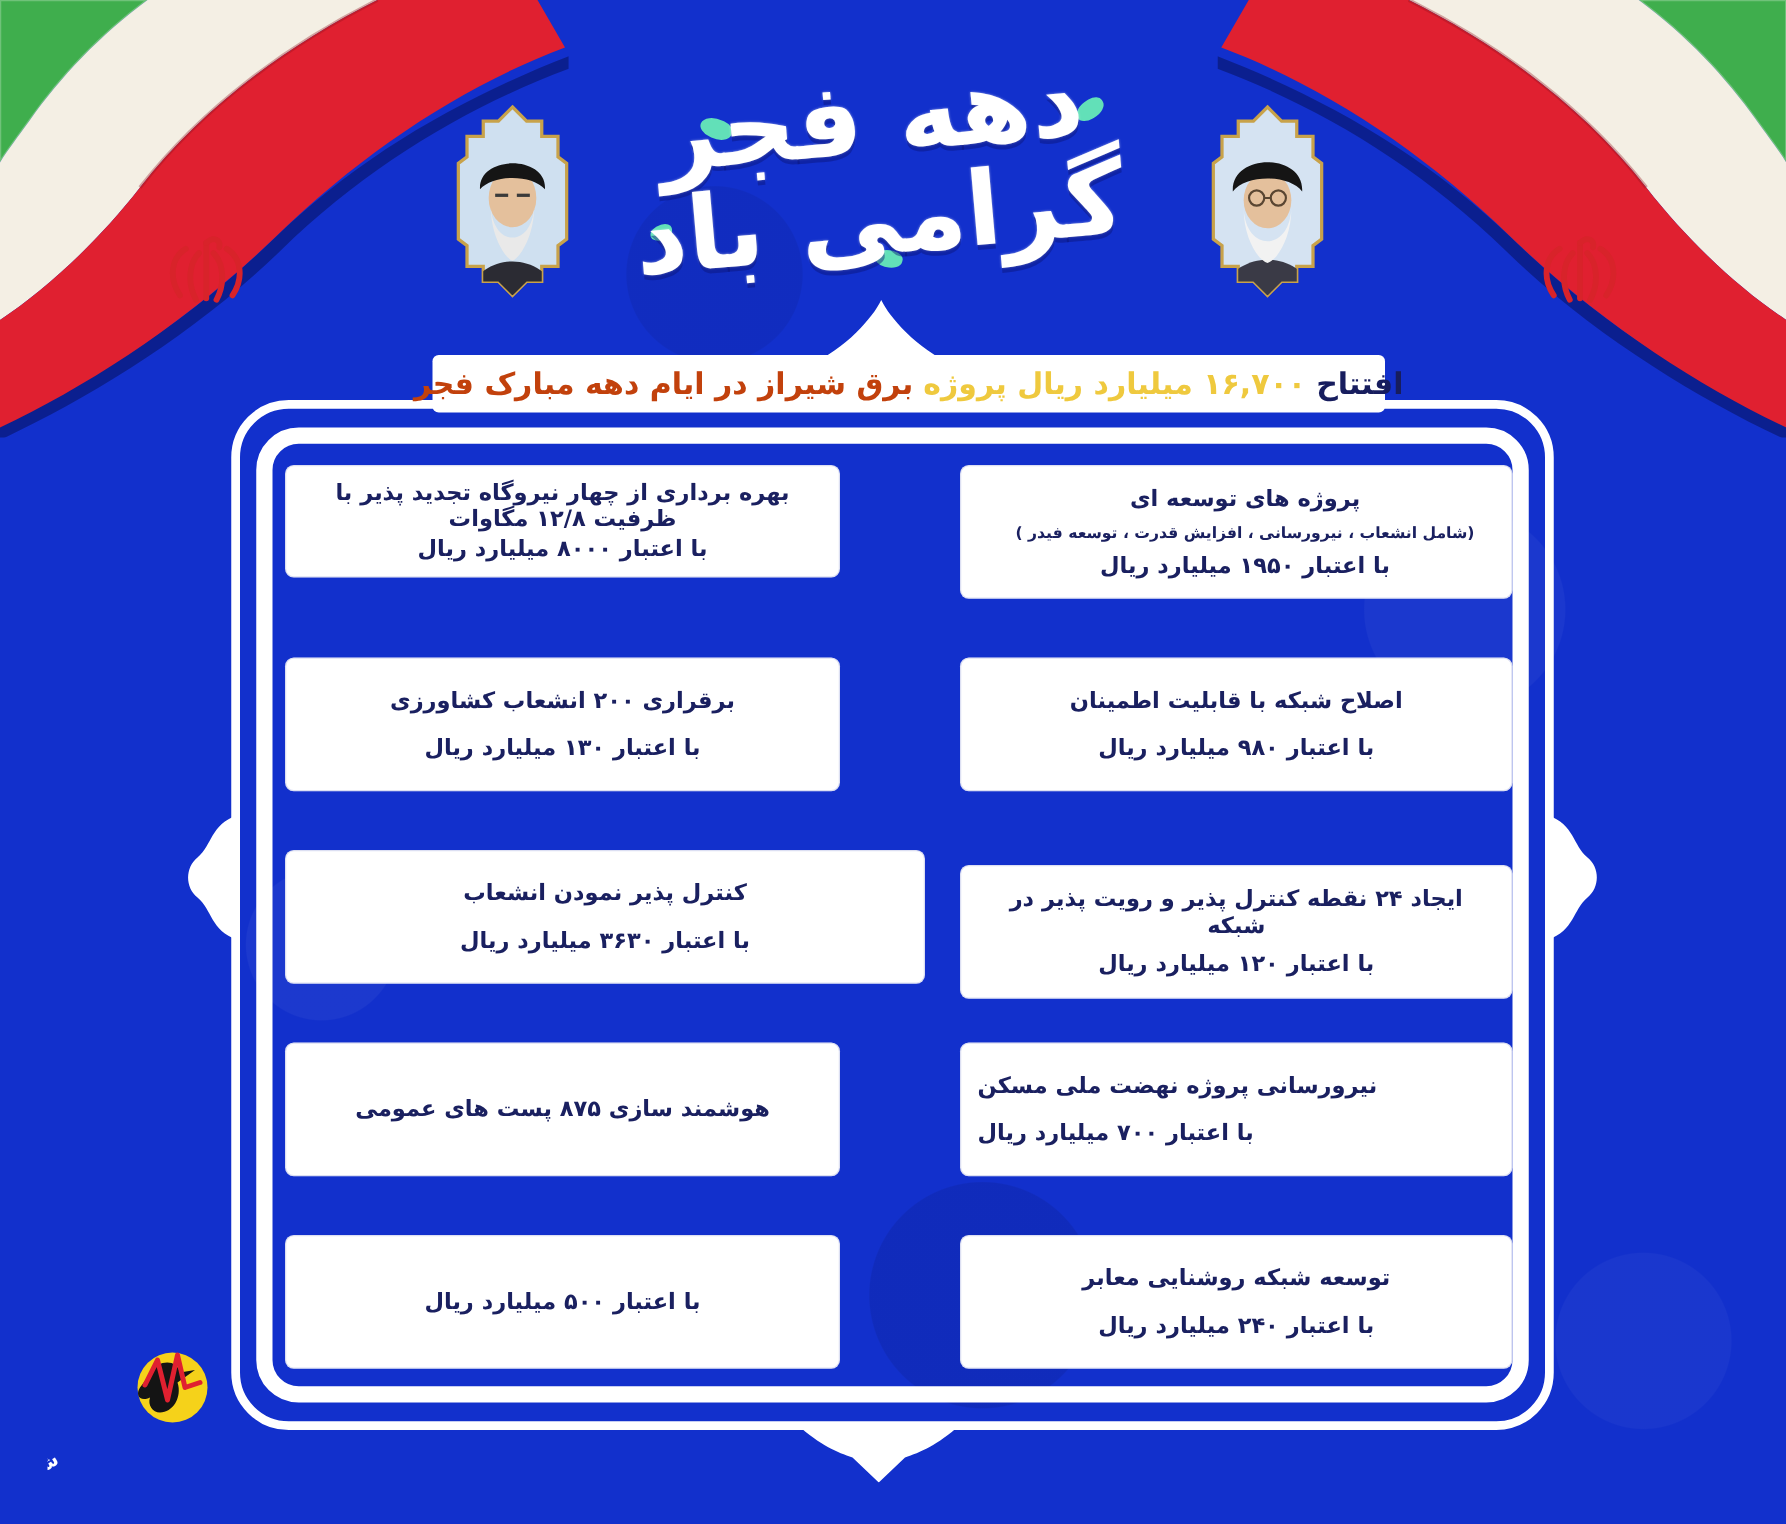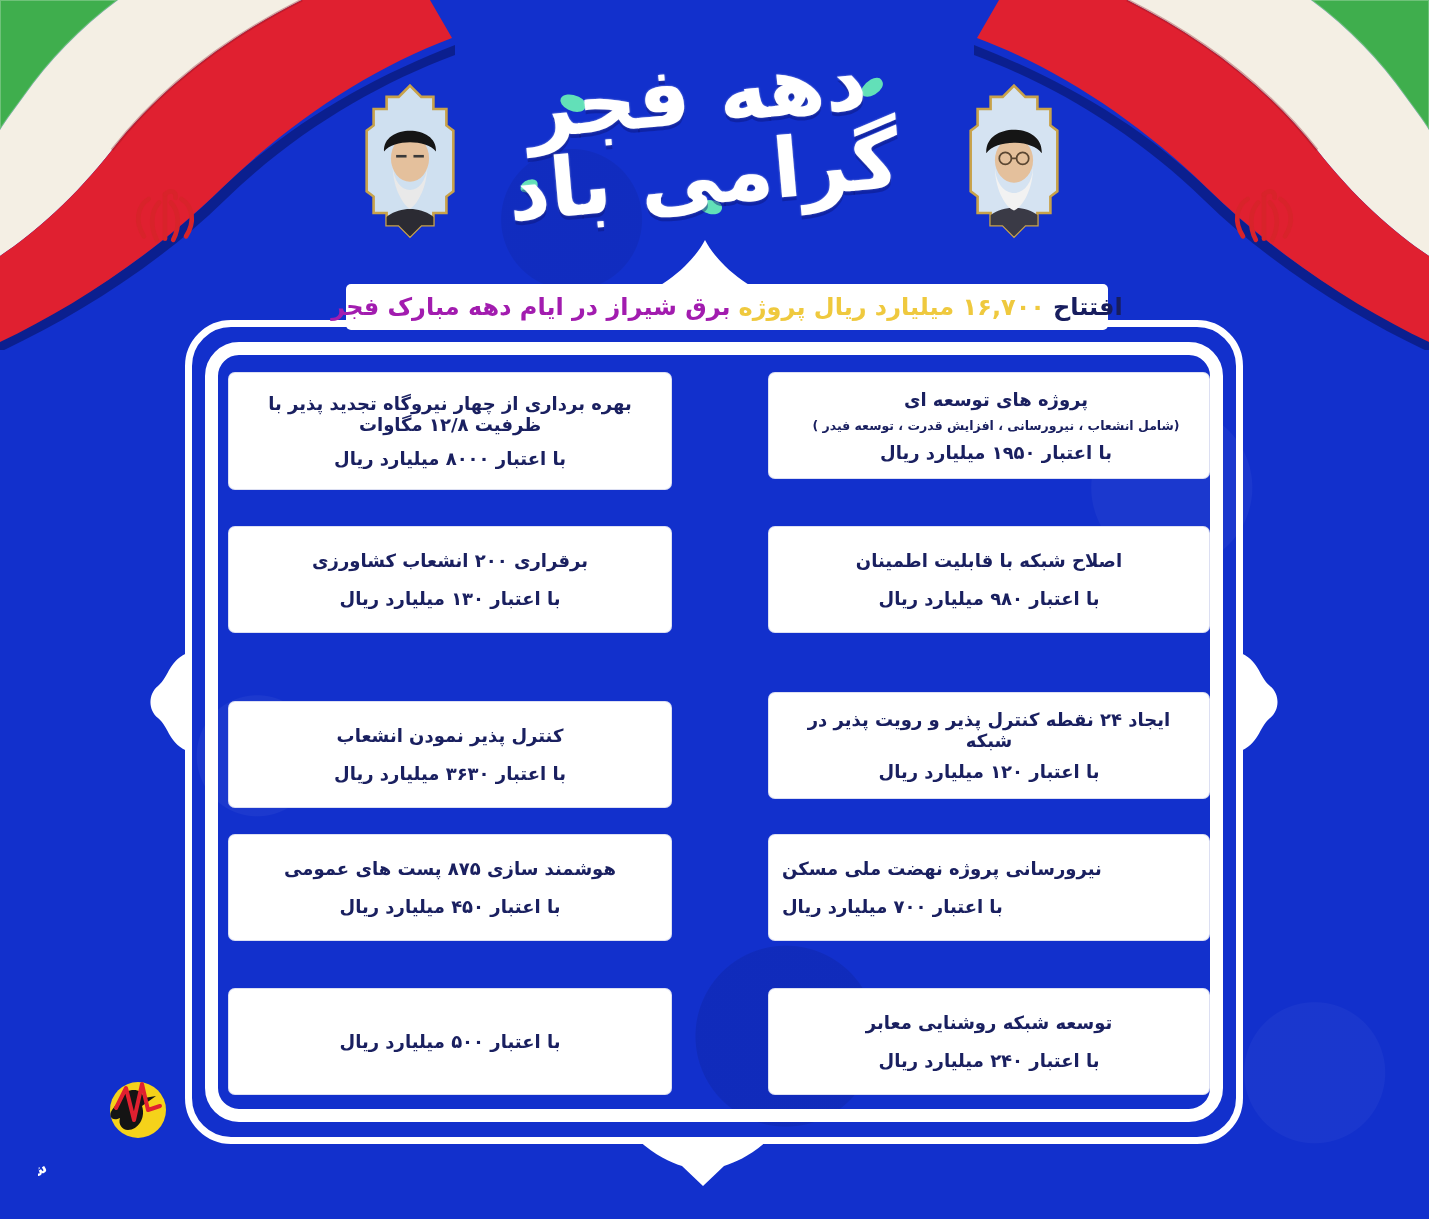--- a/index.html
+++ b/index.html
@@ -157,65 +157,64 @@
 <div class="abs teal-dot" style="left:700px;top:200px;width:22px;height:14px;background:#62e0b8;transform:rotate(15deg);"></div>
 <div class="abs teal-dot" style="left:520px;top:180px;width:18px;height:12px;background:#62e0b8;transform:rotate(-15deg);"></div>
 
 <svg class="abs" style="left:650px;top:240px;z-index:9;" width="110" height="52" viewBox="0 0 110 52">
   <path d="M0,52 C12,44 24,37 35,26 C45,16 51,8 55,0 C59,8 65,16 75,26 C86,37 98,44 110,52 Z" fill="#ffffff"></path>
 </svg>
 
 <div class="abs banner">
   <span class="seg" style="color:#171d5e;">افتتاح</span>
   <span class="seg" style="color:#efc93e;">۱۶,۷۰۰ میلیارد ریال پروژه</span>
-  <span class="seg" style="color:#a21caf;">برق شیراز در ایام دهه مبارک فجر</span>
+  <span class="seg" style="color:#c2410c;">برق شیراز در ایام دهه مبارک فجر</span>
 </div>
 
 <div class="abs frame-outer"></div>
 <div class="abs frame-inner"></div>
 
 <svg class="abs ornament" style="left:148px;top:652px;" width="42" height="100" viewBox="0 0 42 100">
   <path d="M42,0 C20,8 22,24 10,34 C0,42 0,58 10,66 C22,76 20,92 42,100 Z" fill="#ffffff"></path>
 </svg>
 <svg class="abs ornament" style="left:1238px;top:652px;transform:scaleX(-1);" width="42" height="100" viewBox="0 0 42 100">
   <path d="M42,0 C20,8 22,24 10,34 C0,42 0,58 10,66 C22,76 20,92 42,100 Z" fill="#ffffff"></path>
 </svg>
 <svg class="abs ornament" style="left:638px;top:1140px;" width="130" height="46" viewBox="0 0 130 46">
   <path d="M0,0 L130,0 C112,16 98,22 86,26 L65,46 L44,26 C32,22 18,16 0,0 Z" fill="#ffffff"></path>
 </svg>
 
 <div id="cards-layer">
-    <div class="abs card" style="left: 228px; top: 372px; width: 444px; height: 118px;">
+    <div class="abs card" style="left: 228px; top: 372px; width: 444px; height: 90px;">
       <div class="title">بهره برداری از چهار نیروگاه تجدید پذیر با ظرفیت ۱۲/۸ مگاوات</div>
       <div class="budget">با اعتبار ۸۰۰۰ میلیارد ریال</div>
     </div>
     <div class="abs card" style="left: 768px; top: 372px; width: 442px; height: 107px; padding-left: 28px;">
       <div class="title">پروژه های توسعه ای</div>
       <div class="subtitle">(شامل انشعاب ، نیرورسانی ، افزایش قدرت ، توسعه فیدر )</div>
       <div class="budget">با اعتبار ۱۹۵۰ میلیارد ریال</div>
     </div>
     <div class="abs card" style="left: 228px; top: 526px; width: 444px; height: 107px;">
       <div class="title">برقراری ۲۰۰ انشعاب کشاورزی</div>
       <div class="budget">با اعتبار ۱۳۰ میلیارد ریال</div>
     </div>
     <div class="abs card" style="left: 768px; top: 526px; width: 442px; height: 107px;">
       <div class="title">اصلاح شبکه با قابلیت اطمینان</div>
       <div class="budget">با اعتبار ۹۸۰ میلیارد ریال</div>
     </div>
-    <div class="abs card" style="left: 228px; top: 680px; width: 444px; height: 107px; margin-top: 21px;">
+    <div class="abs card" style="left: 228px; top: 680px; width: 512px; height: 107px;">
       <div class="title">کنترل پذیر نمودن  انشعاب</div>
       <div class="budget">با اعتبار ۳۶۳۰ میلیارد ریال</div>
     </div>
     <div class="abs card" style="left: 768px; top: 692px; width: 442px; height: 107px;">
       <div class="title">ایجاد ۲۴ نقطه کنترل پذیر و رویت پذیر در شبکه</div>
       <div class="budget">با اعتبار ۱۲۰ میلیارد ریال</div>
     </div>
     <div class="abs card" style="left: 228px; top: 834px; width: 444px; height: 107px;">
       <div class="title">هوشمند سازی ۸۷۵ پست های عمومی</div>
-      <div class="budget">با اعتبار ۴۵۰ میلیارد ریال</div>
     </div>
     <div class="abs card" style="left: 768px; top: 834px; width: 442px; height: 107px; align-items: flex-end;">
       <div class="title">نیرورسانی پروژه  نهضت ملی  مسکن</div>
       <div class="budget">با اعتبار ۷۰۰ میلیارد ریال</div>
     </div>
     <div class="abs card" style="left: 228px; top: 988px; width: 444px; height: 107px;">
       <div class="budget">با اعتبار ۵۰۰ میلیارد ریال</div>
     </div>
     <div class="abs card" style="left: 768px; top: 988px; width: 442px; height: 107px;">
       <div class="title">توسعه شبکه روشنایی معابر</div>

